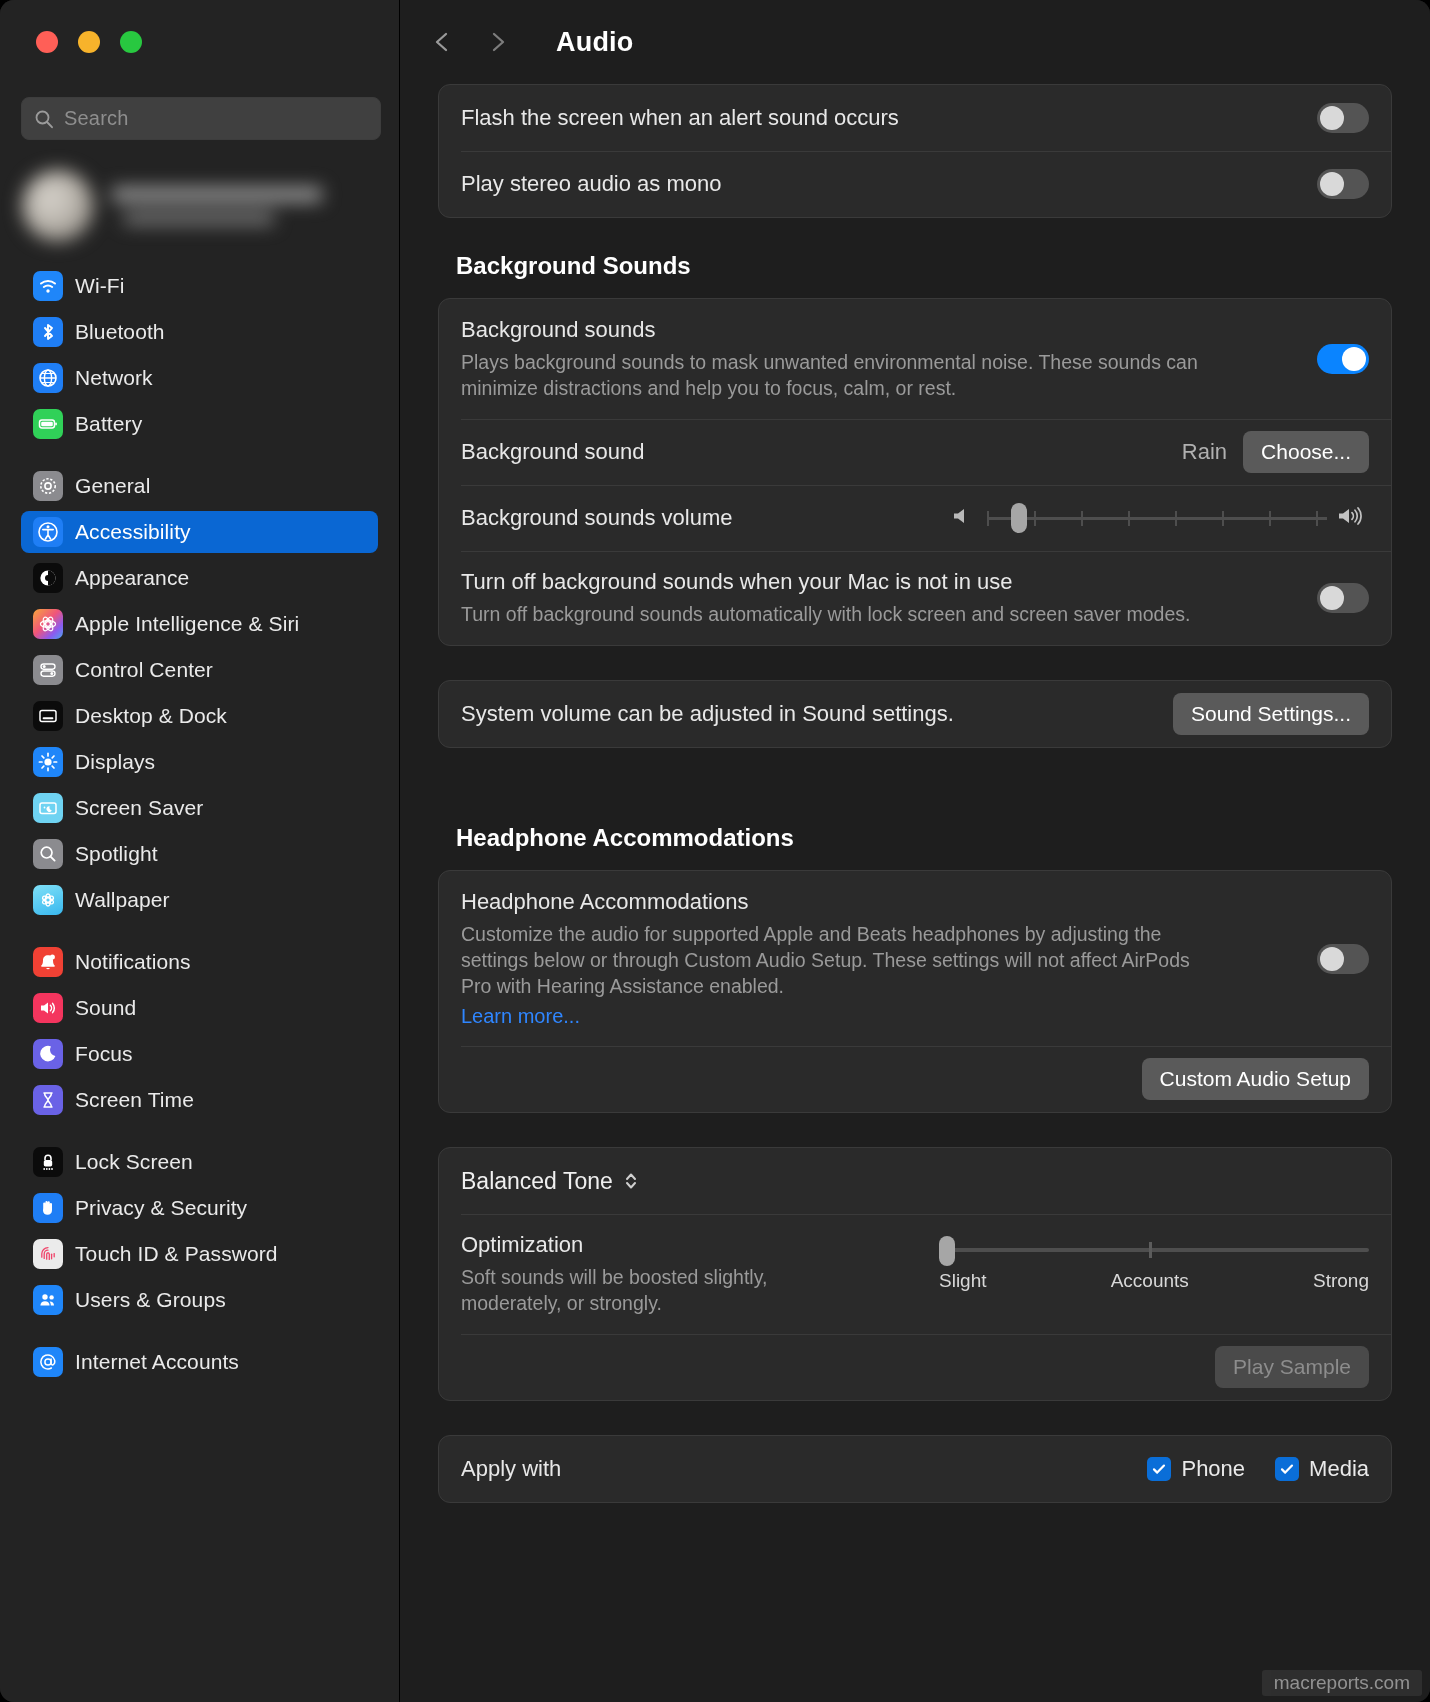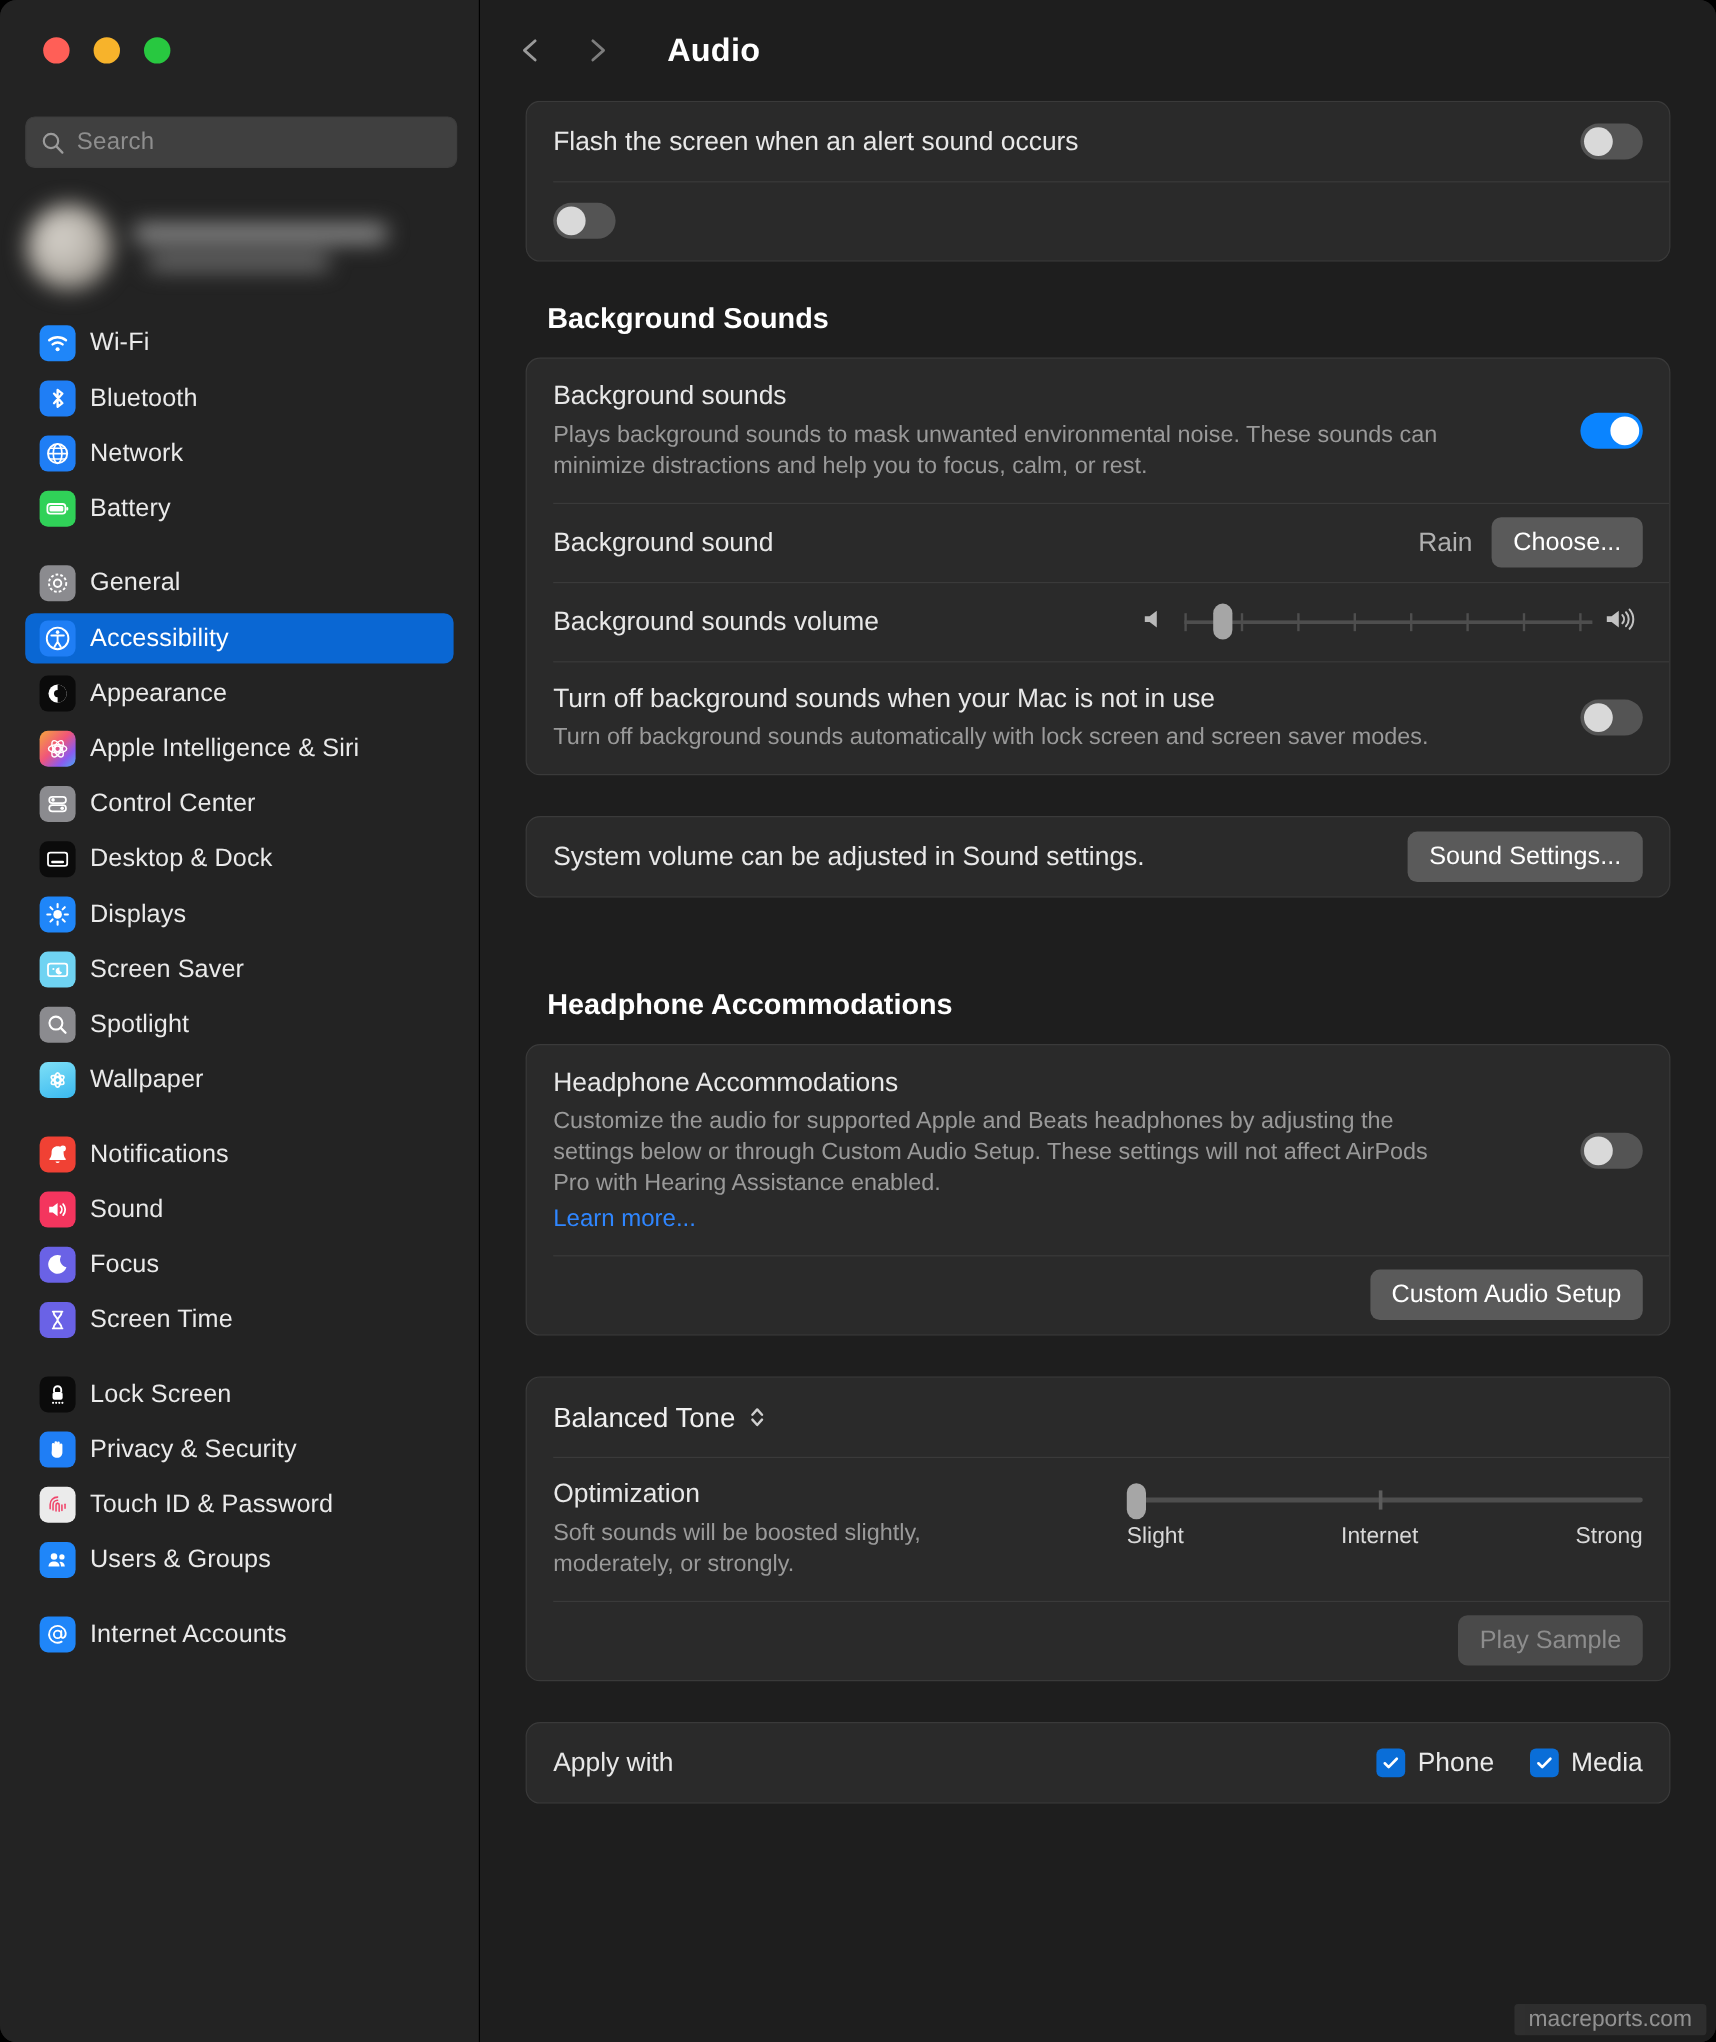--- a/index.html
+++ b/index.html
@@ -528,20 +528,21 @@
     <div id="content">
 
       <div class="card">
         <div class="row">
           <span class="row-label">Flash the screen when an alert sound occurs</span>
           <span class="toggle">
               <span class="knob"></span>
             </span>
         </div>
         <div class="row">
+          <span class="row-label">Play stereo audio as mono</span>
           <span class="toggle">
               <span class="knob"></span>
             </span>
         </div>
       </div>
 
       <div class="section-title">Background Sounds</div>
 
       <div class="card">
         <div class="row">
@@ -646,21 +647,21 @@
             <span class="row-desc" style="max-width:360px">Soft sounds will be boosted slightly, moderately, or strongly.</span>
           </div>
           <div class="opt-wrap" style="margin-top:18px;margin-left:auto">
             <div class="opt-track">
               <span class="opt-line"></span>
               <span class="opt-tick" style="left:210px"></span>
               <span class="opt-thumb"></span>
             </div>
             <div class="opt-labels">
               <span>Slight</span>
-              <span>Internet</span>
+              <span>Accounts</span>
               <span>Strong</span>
             </div>
           </div>
         </div>
 
         <div class="row" style="justify-content:flex-end">
           <button class="btn dim">Play Sample</button>
         </div>
       </div>
 

